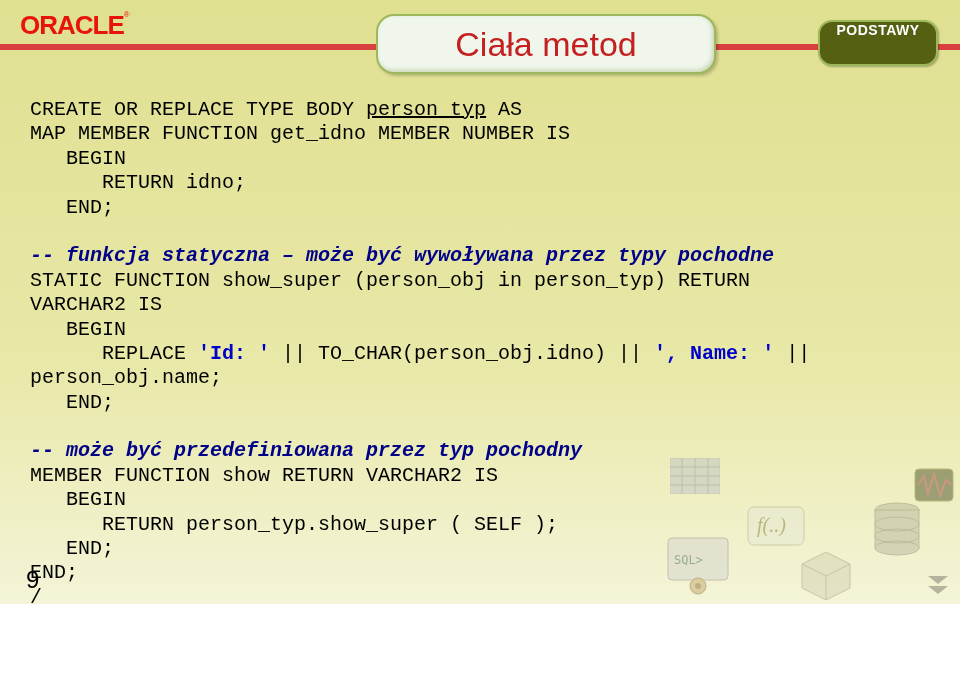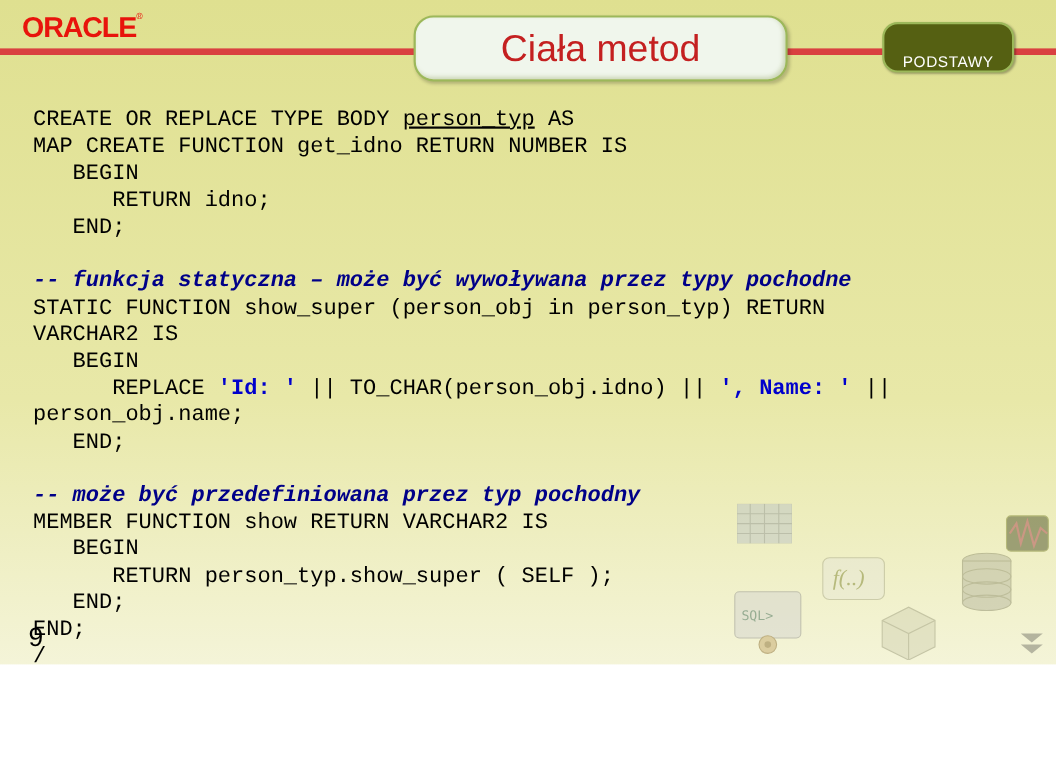--- a/index.html
+++ b/index.html
@@ -52,30 +52,31 @@
     margin-left: 10px;
   }
   .title-text {
     font-size: 34px;
     color: #c42020;
     font-weight: 400;
   }
   .badge {
     position: absolute;
     top: 20px;
-    right: 38px;
+    right: 22px;
     width: 120px;
     height: 46px;
     background: #556012;
     border: 2px solid #9cb85a;
     border-radius: 14px;
     display: flex;
-    align-items: flex-end;
+    align-items: flex-start;
     justify-content: center;
     box-shadow: 1px 1px 2px rgba(0,0,0,0.3);
+    font-weight: bold;
   }
   .badge-text {
     color: #ffffff;
     font-size: 14px;
     letter-spacing: 0.5px;
   }
   .code {
     position: absolute;
     top: 98px;
     left: 30px;
@@ -136,21 +137,21 @@
 
   <div class="title-box">
     <span class="title-text">Ciała metod</span>
   </div>
 
   <div class="badge">
     <span class="badge-text">PODSTAWY</span>
   </div>
 
   <div class="code"><span class="kw">CREATE OR REPLACE TYPE BODY </span><span class="kw und">person_typ</span><span class="kw"> AS</span>
-<span class="kw">MAP CREATE FUNCTION get_idno RETURN NUMBER IS</span>
+<span class="kw">MAP MEMBER FUNCTION get_idno MEMBER NUMBER IS</span>
 <span class="kw">   BEGIN</span>
 <span class="kw">      RETURN idno;</span>
 <span class="kw">   END;</span>
 
 <span class="cm">-- funkcja statyczna – może być wywoływana przez typy pochodne</span>
 <span class="kw">STATIC FUNCTION show_super (person_obj in person_typ) RETURN</span>
 <span class="kw">VARCHAR2 IS</span>
 <span class="kw">   BEGIN</span>
 <span class="kw">      REPLACE </span><span class="str">'Id: '</span><span class="kw"> || TO_CHAR(person_obj.idno) || </span><span class="str">', Name: '</span><span class="kw"> ||</span>
 <span class="kw">person_obj.name;</span>

